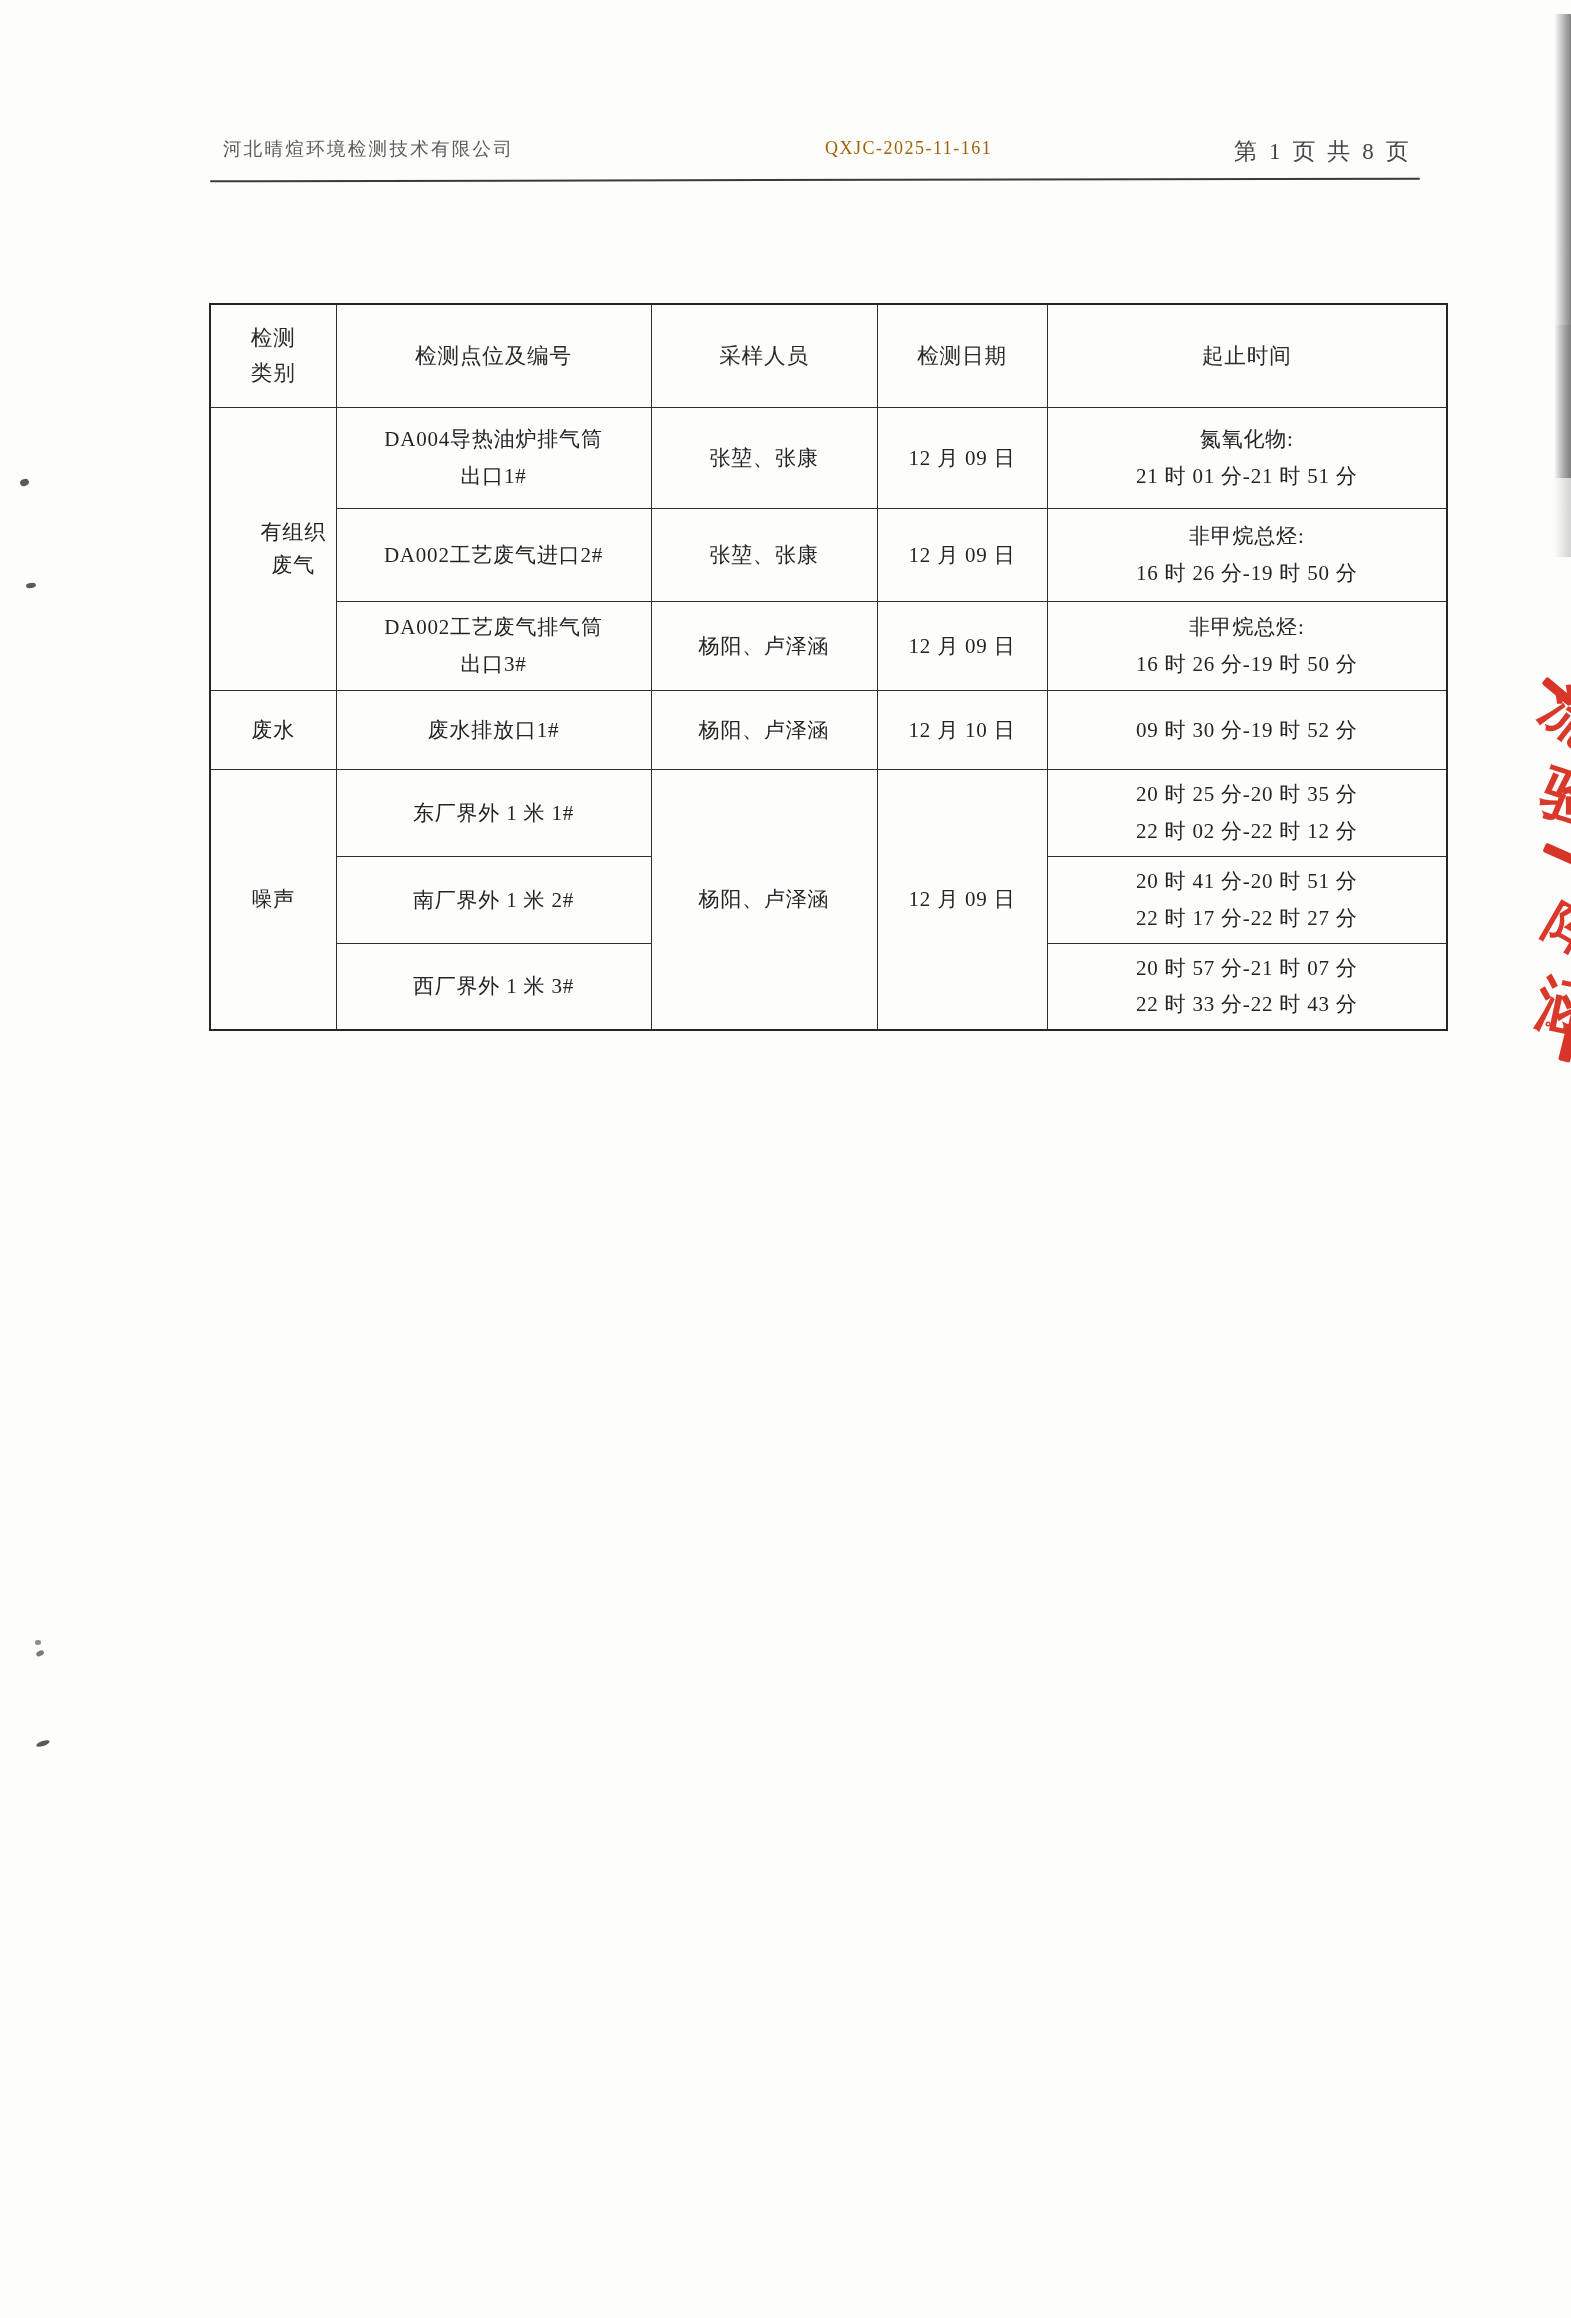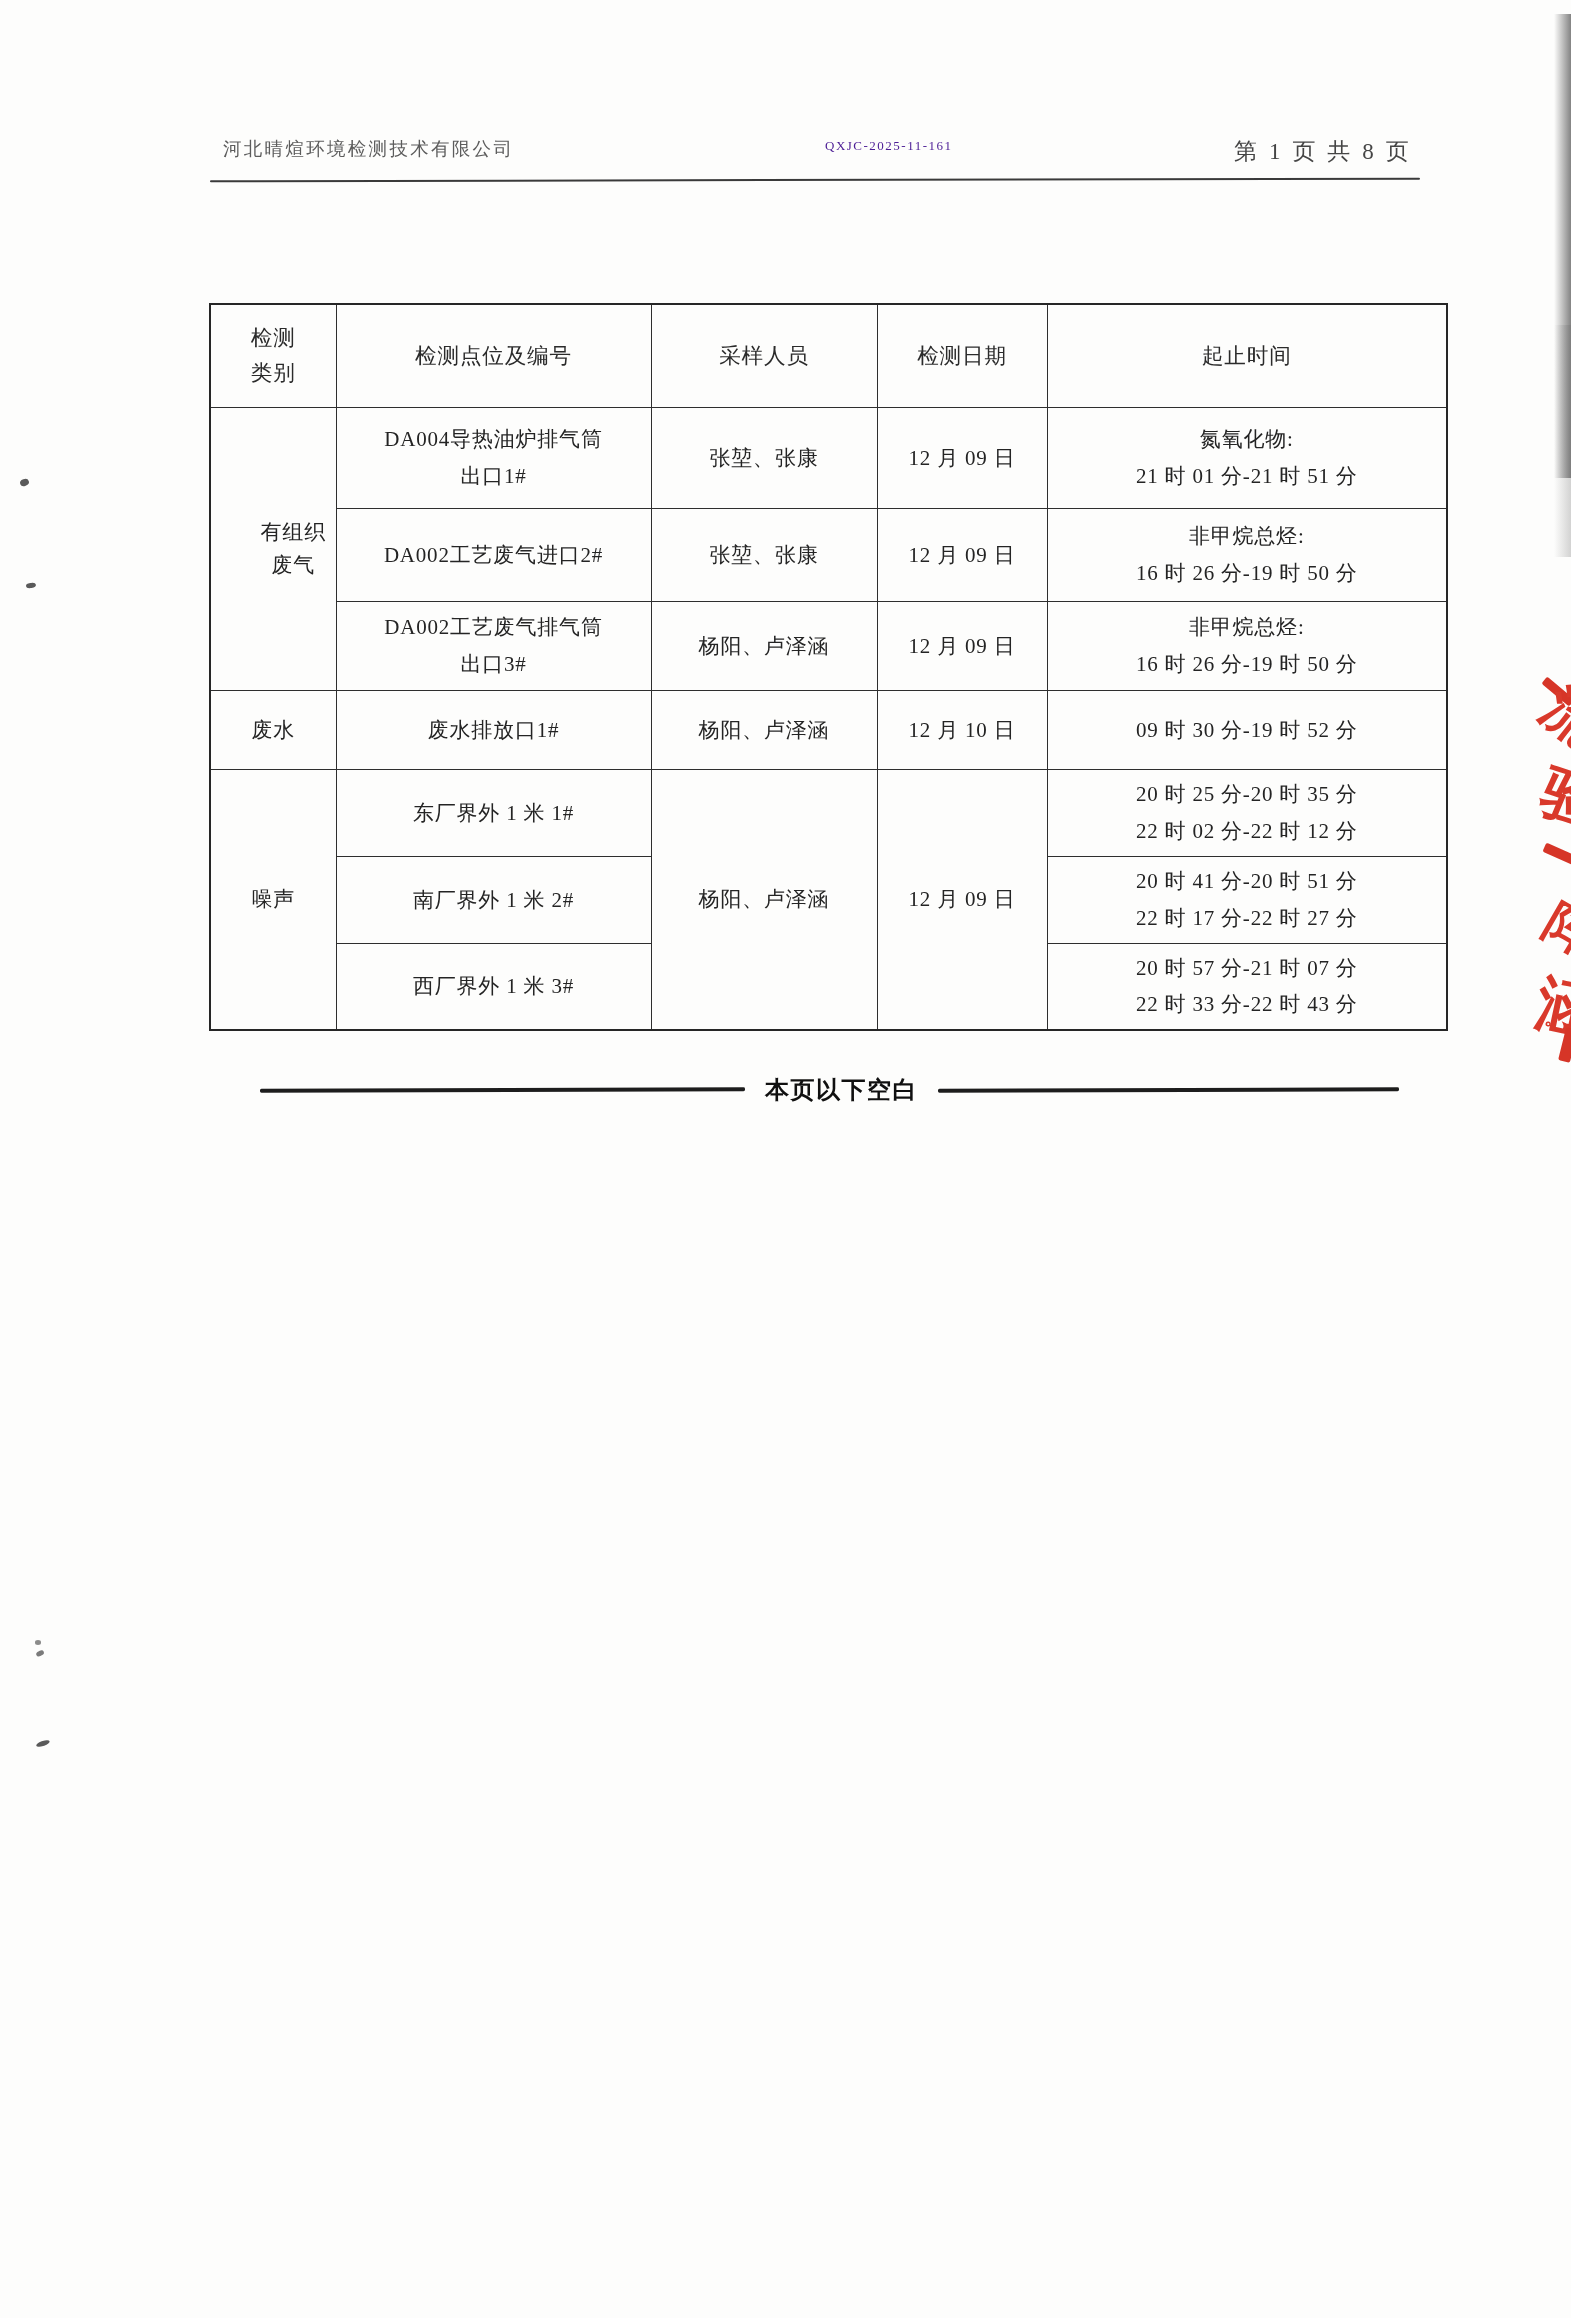--- a/index.html
+++ b/index.html
@@ -7,21 +7,21 @@
     position:relative;
     width:1571px;height:2319px;
     background:#fdfdfc;
     overflow:hidden;
     font-family:"Liberation Serif","DejaVu Serif",serif;
     color:#2a2a2a;
   }
 
   
   .hdr-company{position:absolute;left:223px;top:136px;font-size:18.5px;color:#5c5c5c;letter-spacing:2.3px;}
-  .hdr-code{position:absolute;left:825px;top:138px;font-size:13px;color:#4c1d95;letter-spacing:1.5px;}
+  .hdr-code{position:absolute;left:825px;top:138px;font-size:18px;color:#a16207;letter-spacing:1.5px;}
   .hdr-page{position:absolute;left:1234px;top:136px;font-size:23px;color:#454545;letter-spacing:3.1px;}
   .hdr-rule{position:absolute;left:210px;top:179px;width:1210px;height:2.3px;background:#3a3a3a;transform:rotate(-0.12deg);border-radius:1.5px;}
 
   
   .doc-title{
     position:absolute;left:0;top:232px;width:1571px;
     text-align:center;font-size:29px;font-weight:600;color:#222;
     word-spacing:26px;letter-spacing:4.6px;
   }
 
@@ -182,25 +182,20 @@
       <tr class="r7">
         <td>西厂界外 1 米 3#</td>
         <td class="two-line">
           <div>20 时 57 分-21 时 07 分</div>
           <div>22 时 33 分-22 时 43 分</div>
         </td>
       </tr>
     </tbody>
   </table>
 
-  <div class="blank-note">
-    <div class="bar left"></div>
-    <div class="txt">本页以下空白</div>
-    <div class="bar right"></div>
-  </div>
 
   <div class="edge-shadow"></div>
   <div class="edge-shadow fade"></div>
 
   <div class="red-marks">
     <div class="stroke s1"></div>
     <span class="glyph m1">流</span>
     <div class="stroke s2"></div>
     <span class="glyph m2">验</span>
     <span class="glyph m3">阵</span>

